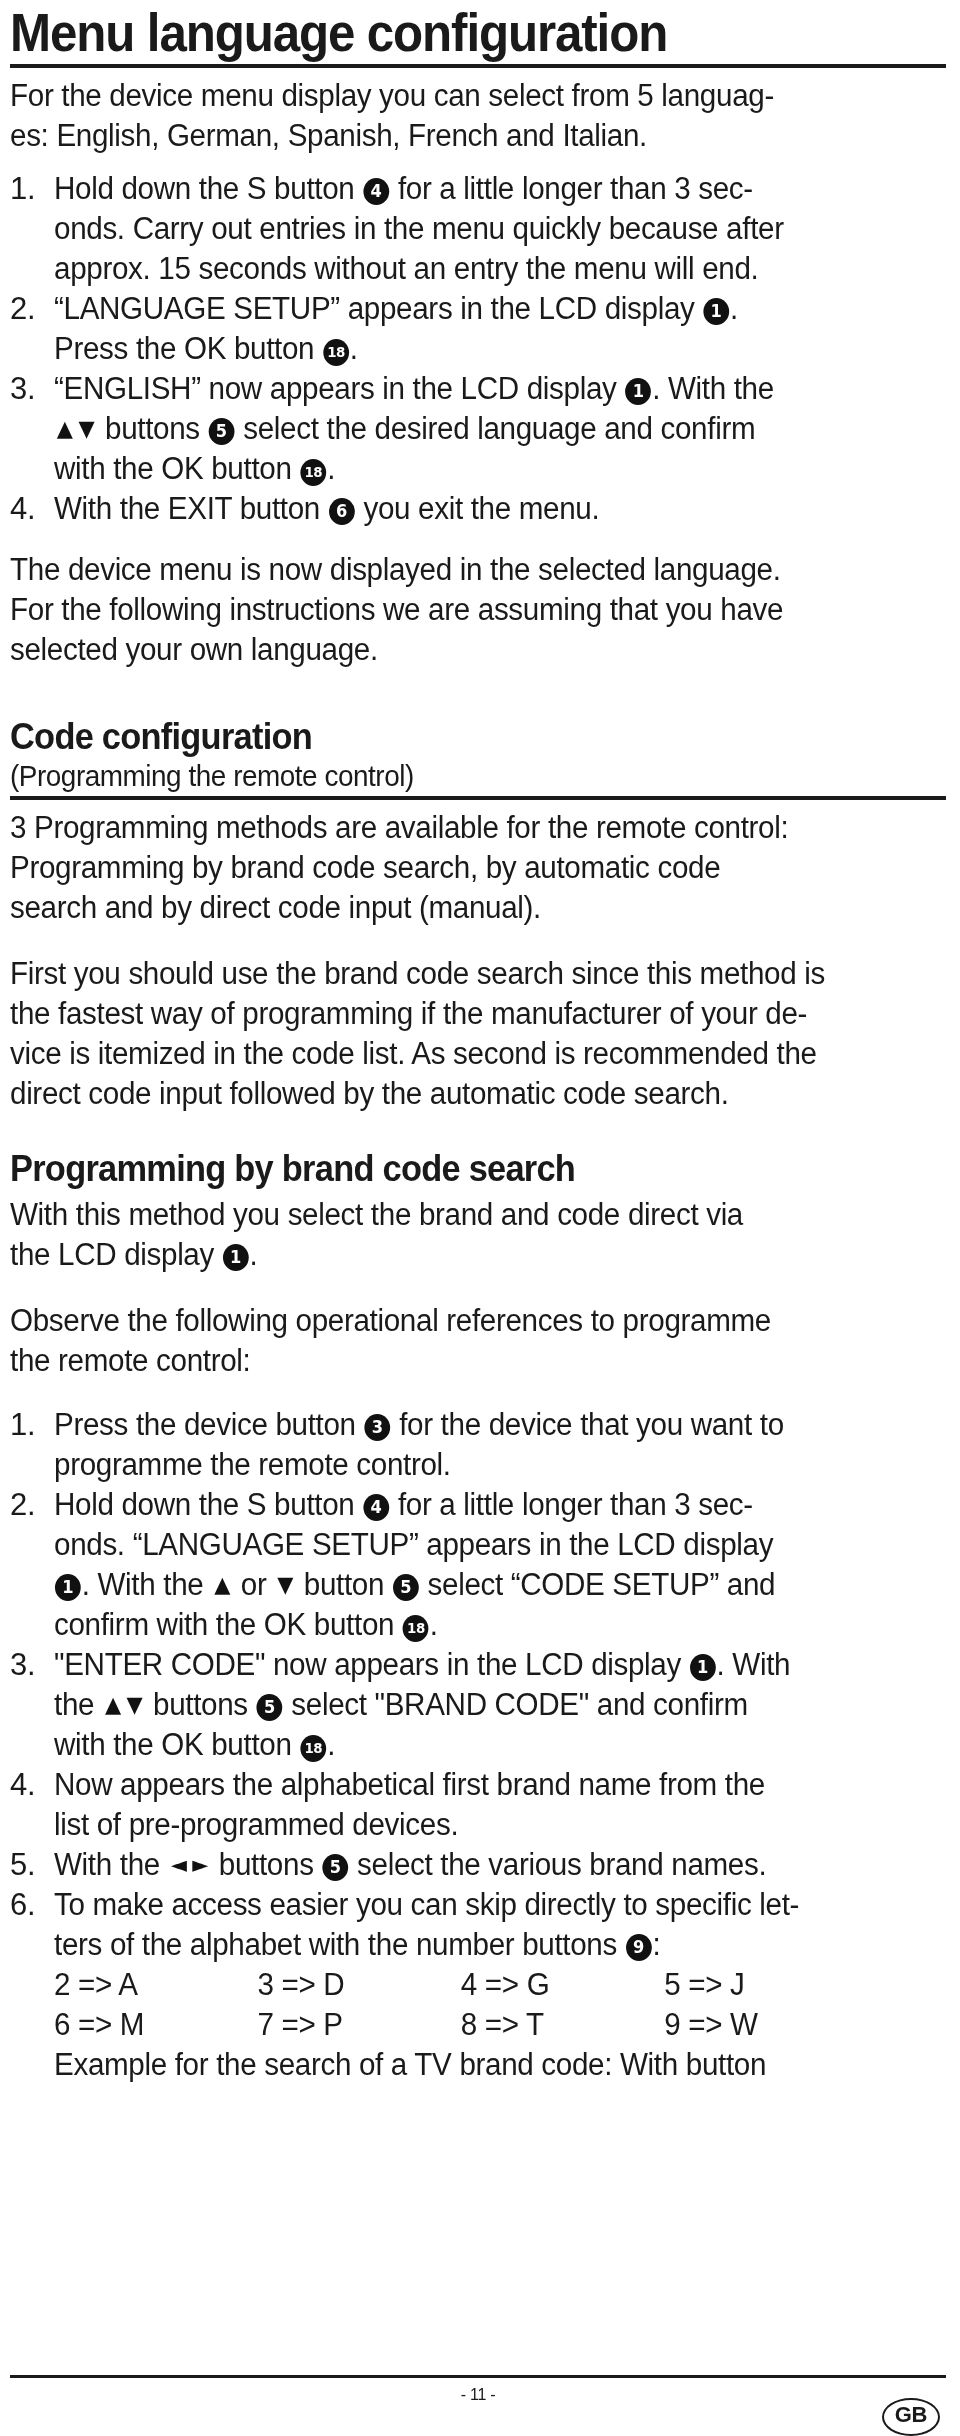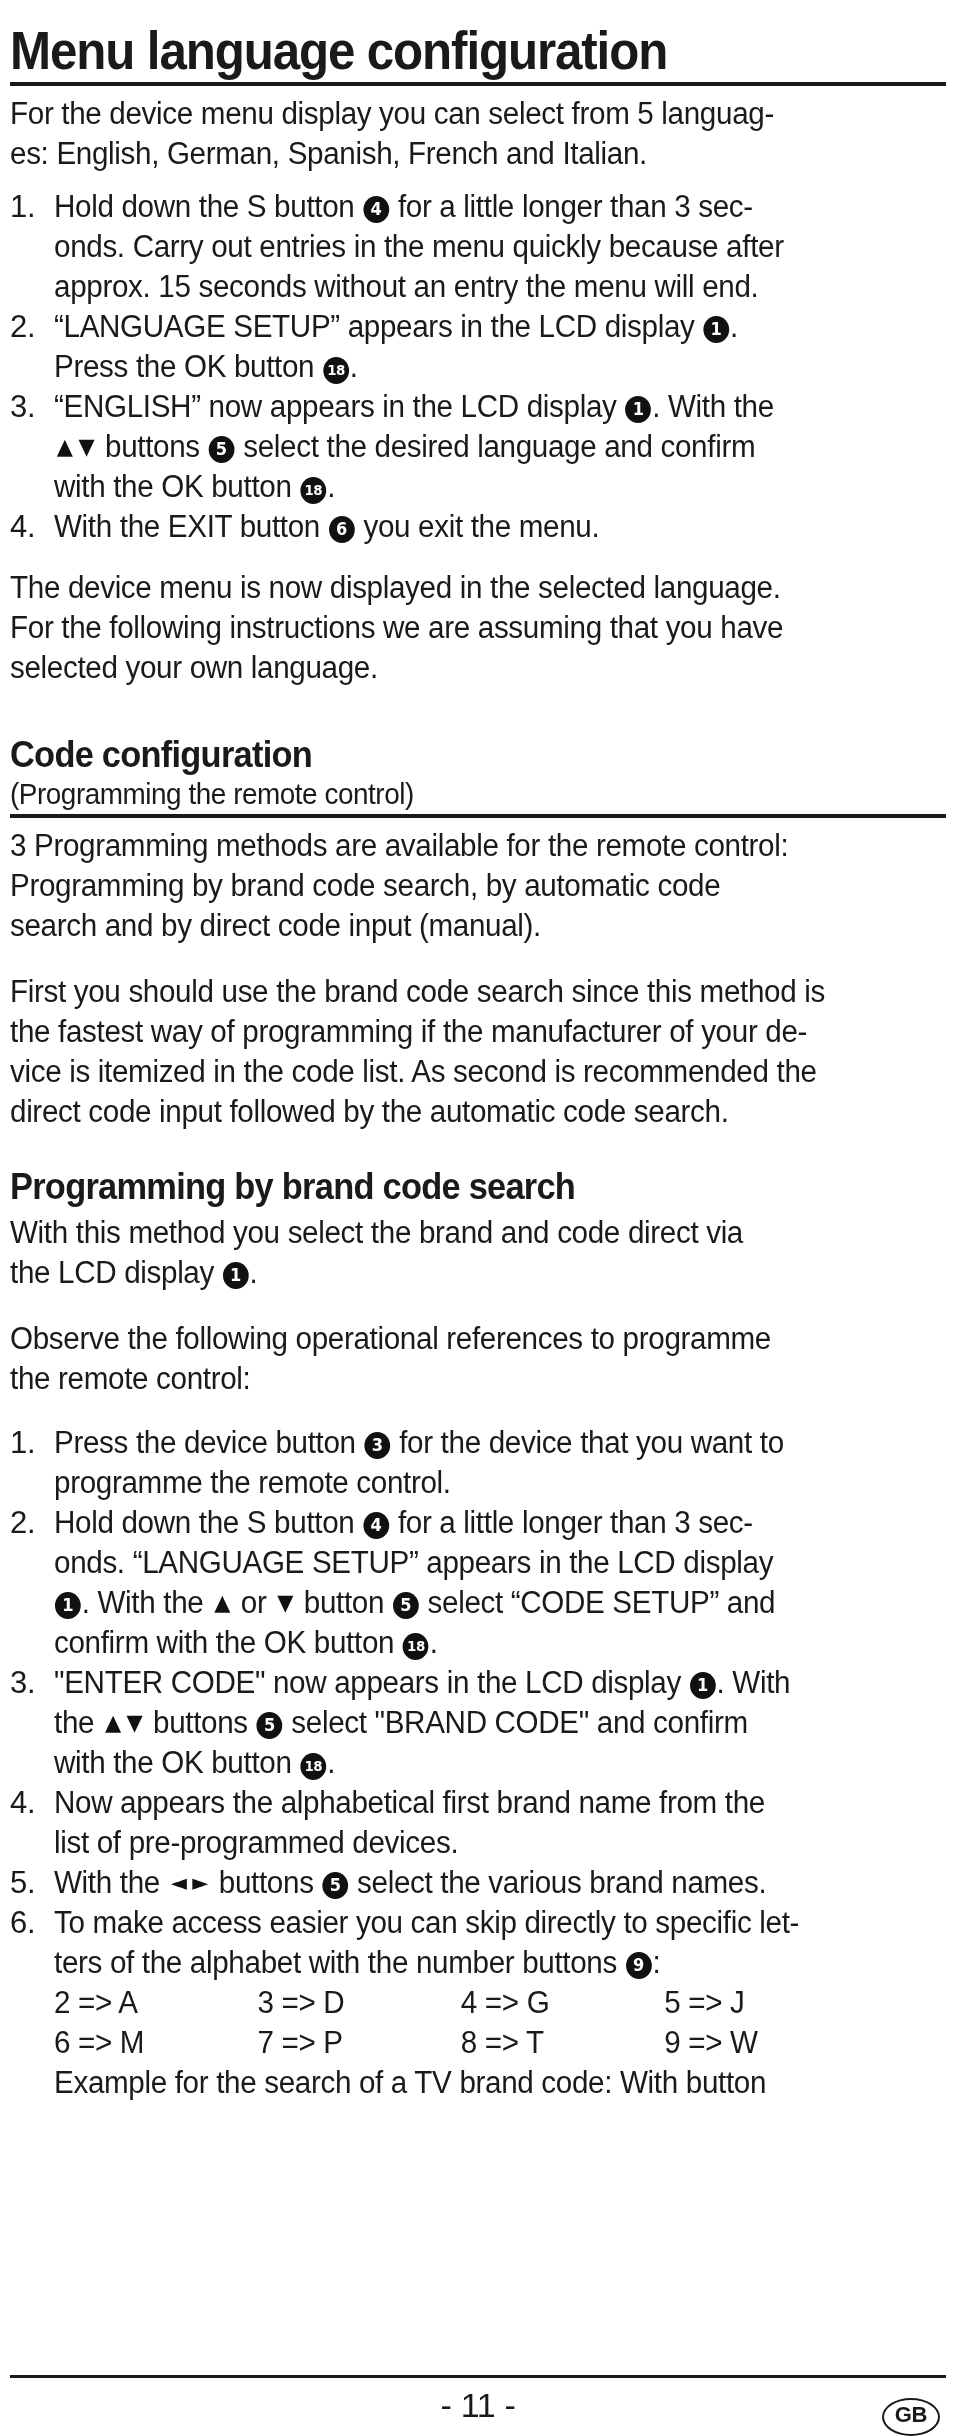--- a/index.html
+++ b/index.html
@@ -13,21 +13,21 @@
     font-family: "Liberation Sans", sans-serif;
     color: #1a1a1a;
     position: relative;
     overflow: hidden;
   }
   .page {
     position: relative;
     width: 960px;
     height: 2436px;
     box-sizing: border-box;
-    padding: 24px 14px 0 10px;
+    padding: 6px 14px 0 10px;
   }
 
   
   .h1 {
     font-size: 53px;
     font-weight: bold;
     letter-spacing: -1.2px;
     line-height: 1.02;
     transform: scaleX(0.93);
     transform-origin: left center;
@@ -153,21 +153,21 @@
   }
   .footer-inner {
     position: relative;
     height: 46px;
   }
   .pageno {
     position: absolute;
     left: 0; right: 0;
     top: 4px;
     text-align: center;
-    font-size: 34px;
+    font-size: 16px;
     letter-spacing: -0.3px;
   }
   .gb {
     position: absolute;
     right: 6px;
     top: 0;
     width: 54px;
     height: 34px;
     border: 2.5px solid #1a1a1a;
     border-radius: 50%;

